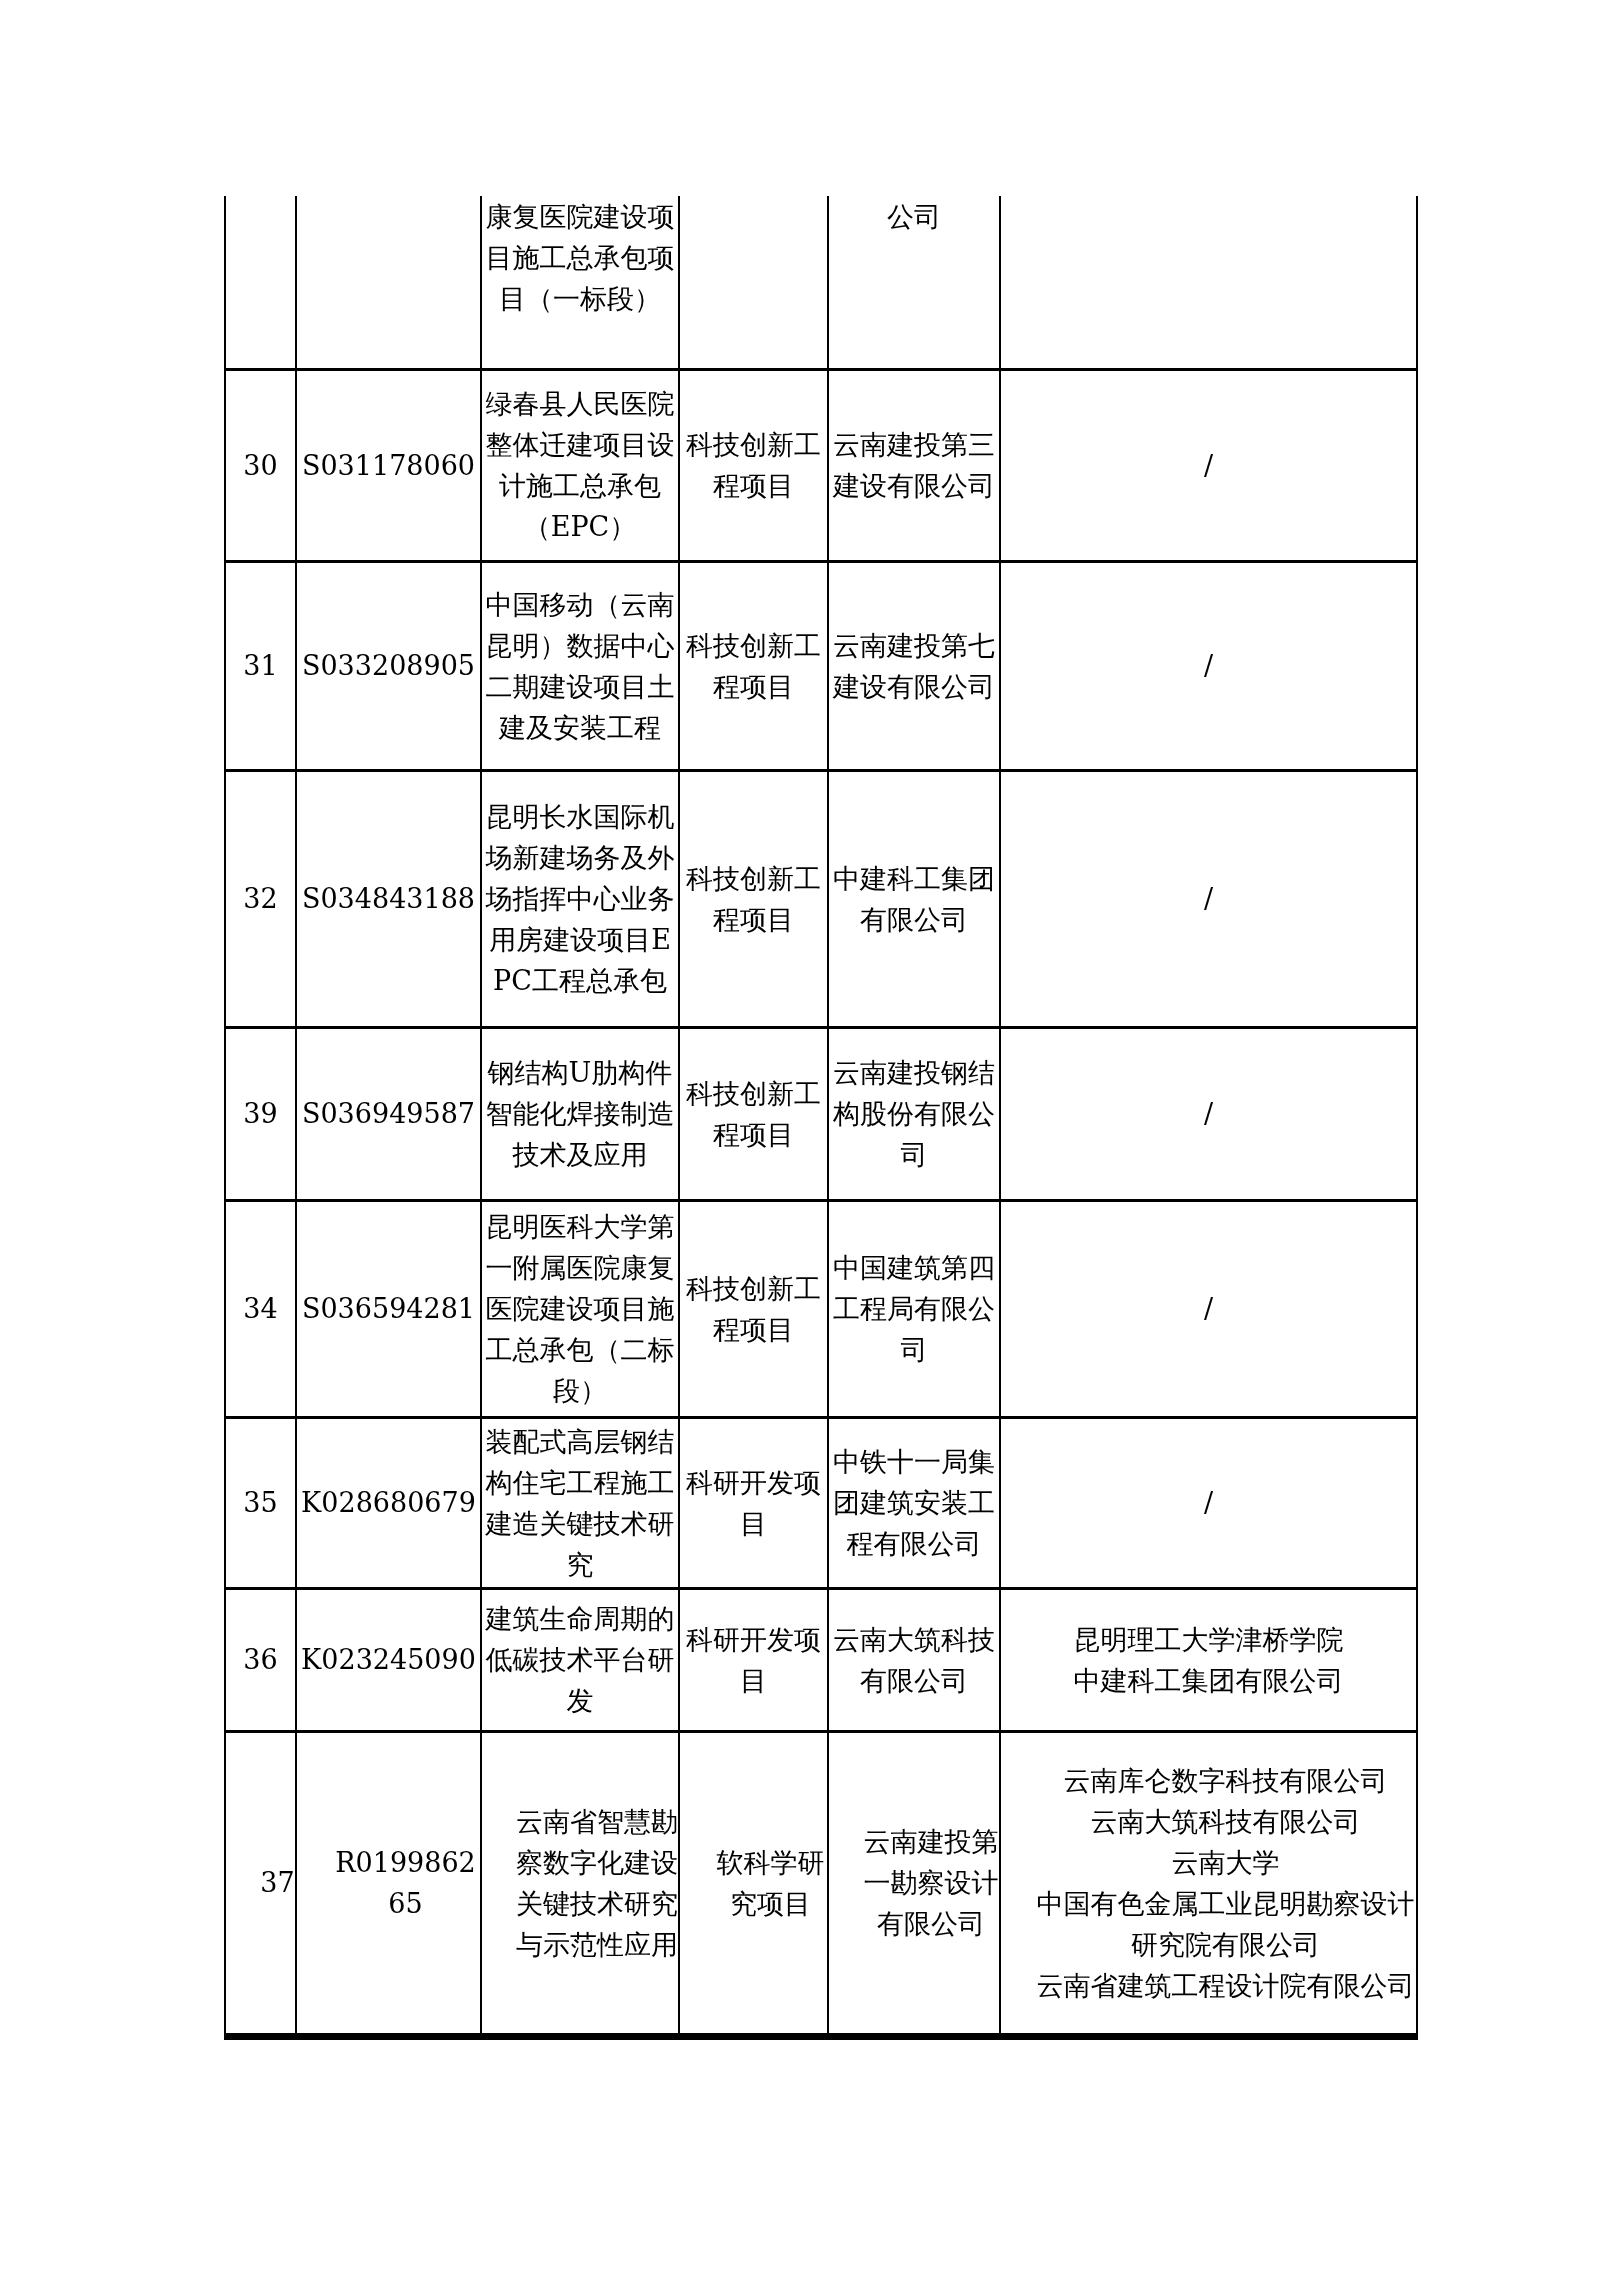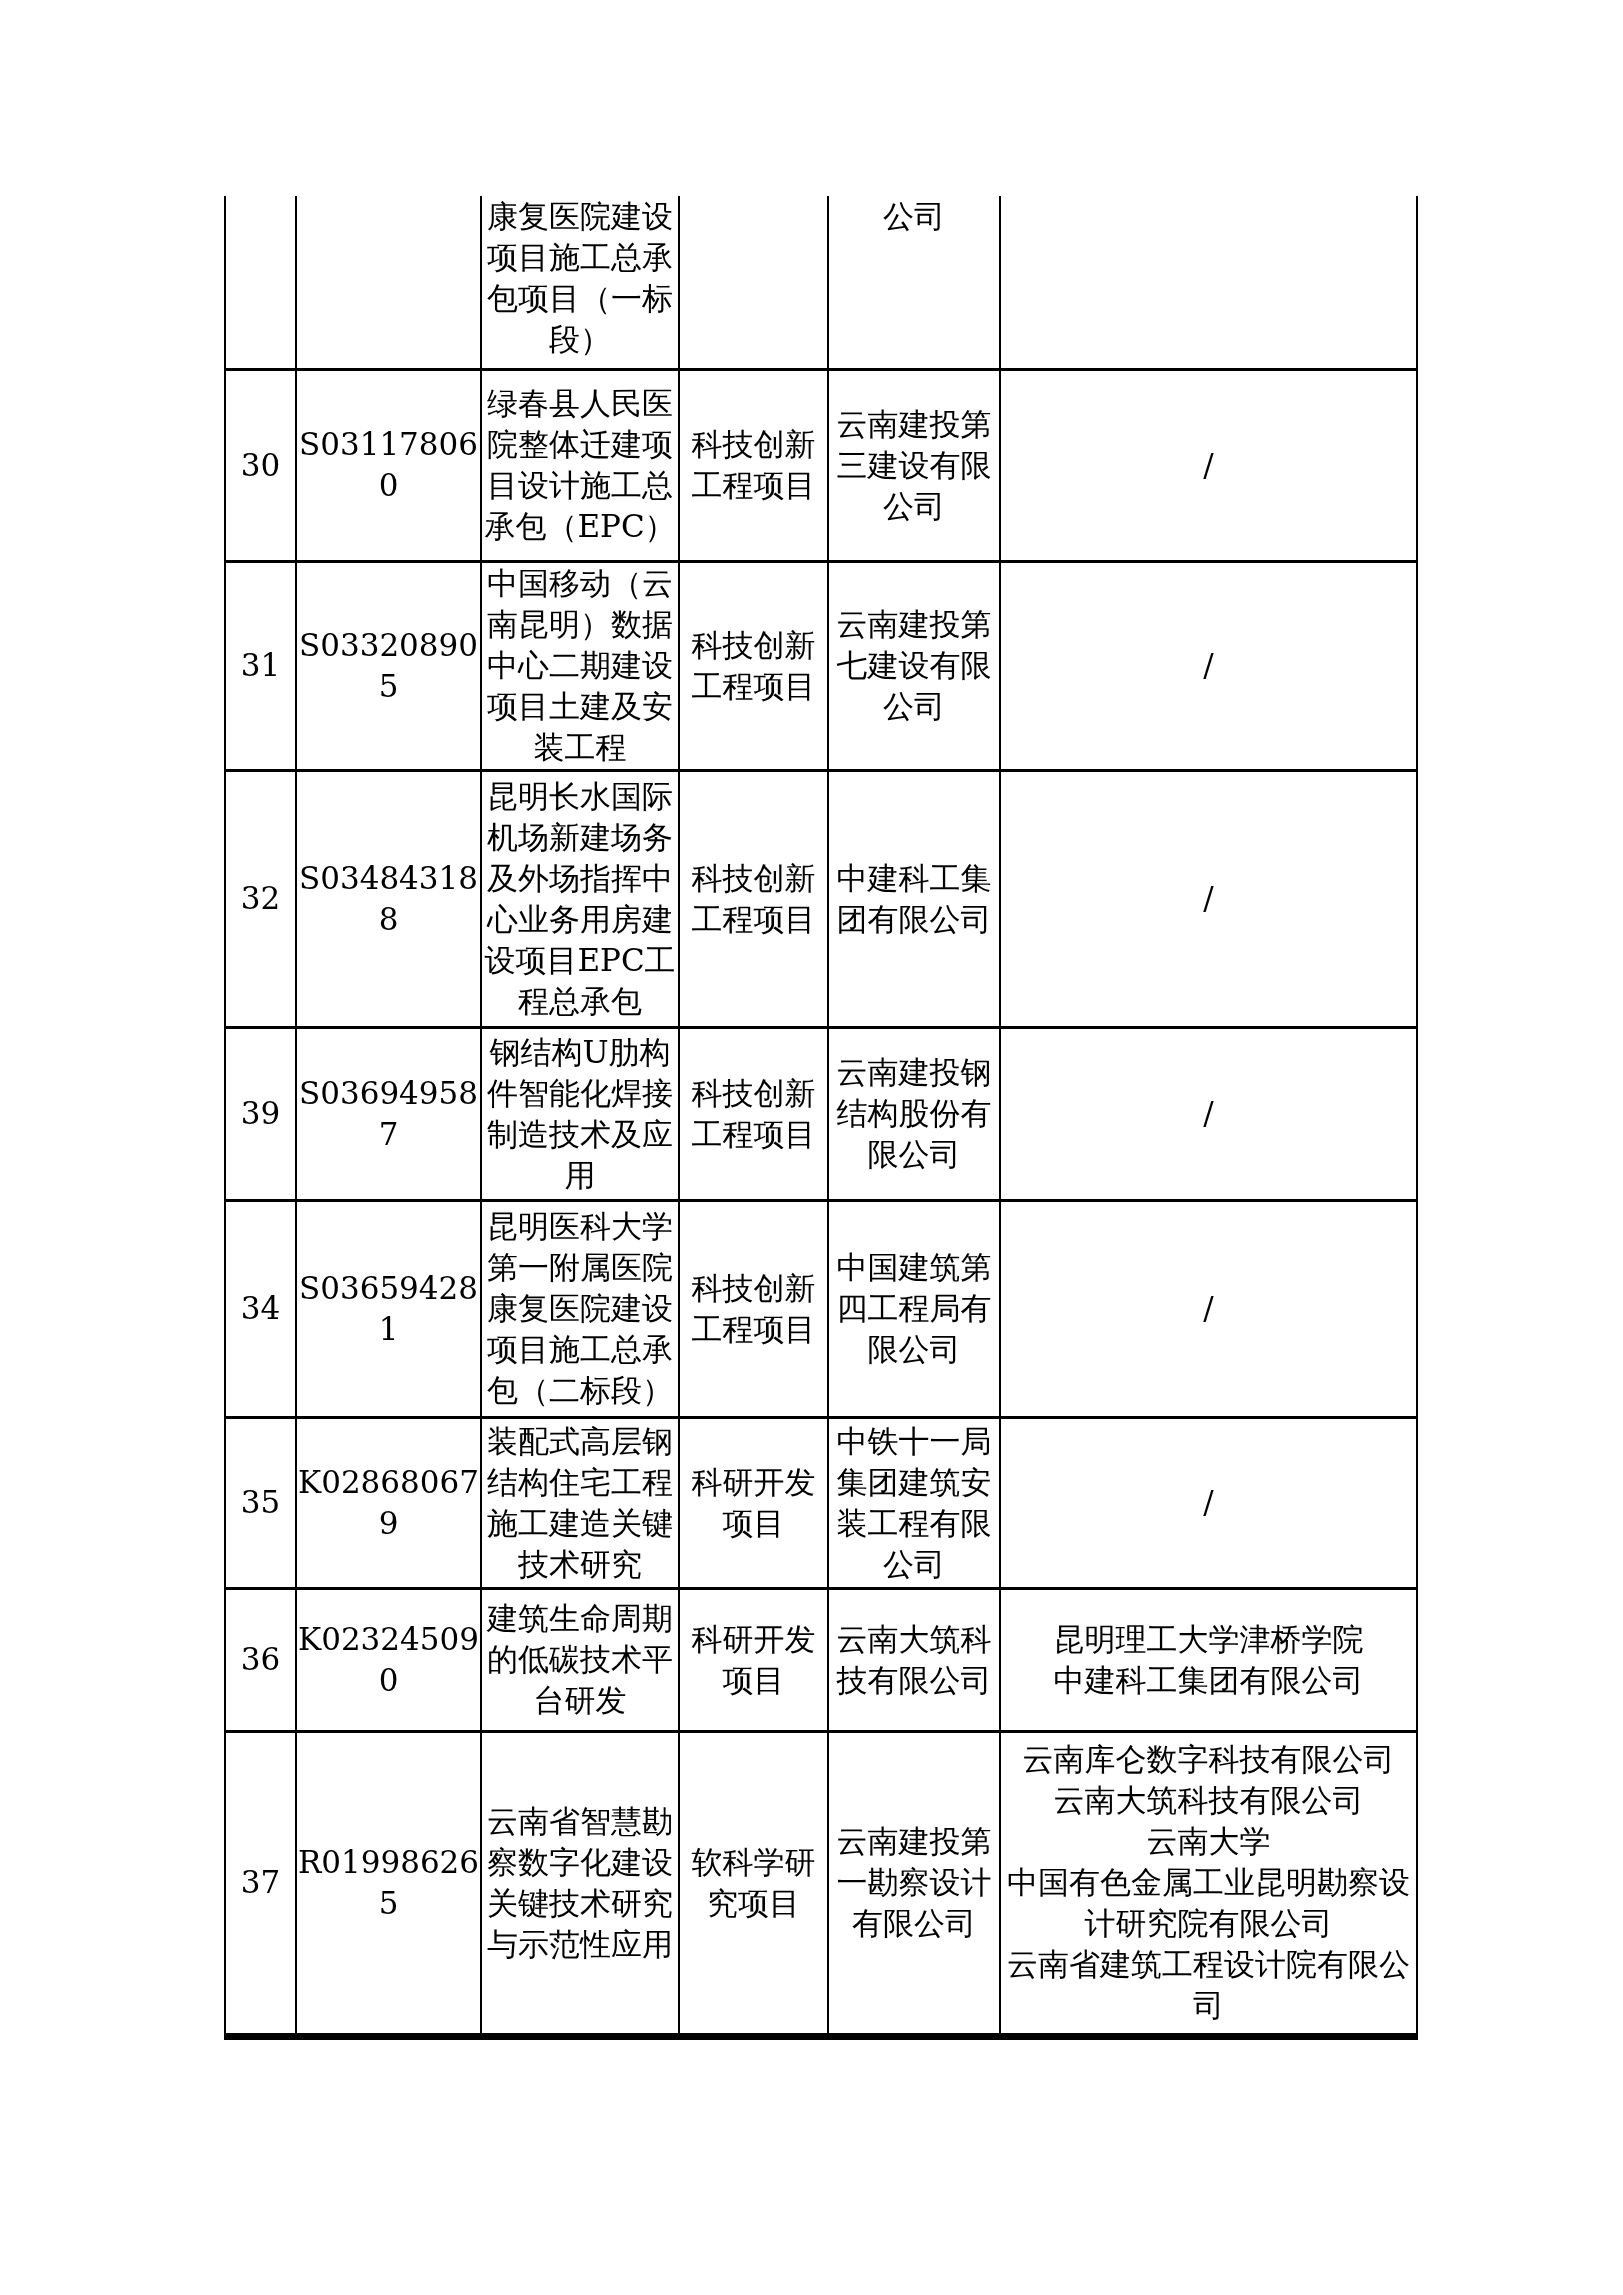--- a/index.html
+++ b/index.html
@@ -24,32 +24,33 @@
     border-collapse: collapse;
     table-layout: fixed;
   }
   table.doc-table td {
     border-left: 2.6px solid #000;
     border-right: 2.6px solid #000;
     border-top: 3.3px solid #000;
     border-bottom: 3.3px solid #000;
     text-align: center;
     vertical-align: middle;
-    font-size: 31px;
+    font-size: 27px;
     line-height: 41px;
     padding: 0;
     word-break: break-all;
     overflow: hidden;
   }
   tr.row-continued td {
     border-top: none;
     vertical-align: top;
   }
   tr.row-last td {
     border-bottom: 7.2px solid #000;
+    padding-left: 34px;
   }
   td .partner-line {
     display: block;
   }
 </style>
 </head>
 <body>
 
 <div class="page">
   <table class="doc-table">

